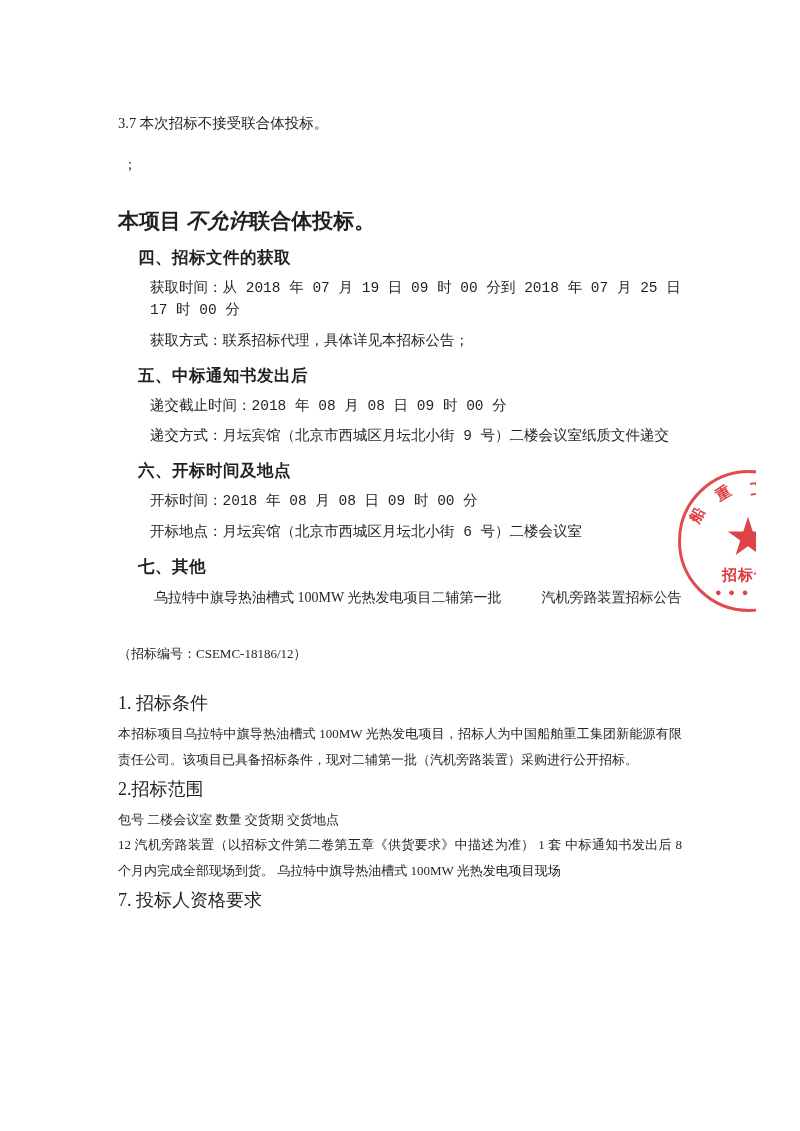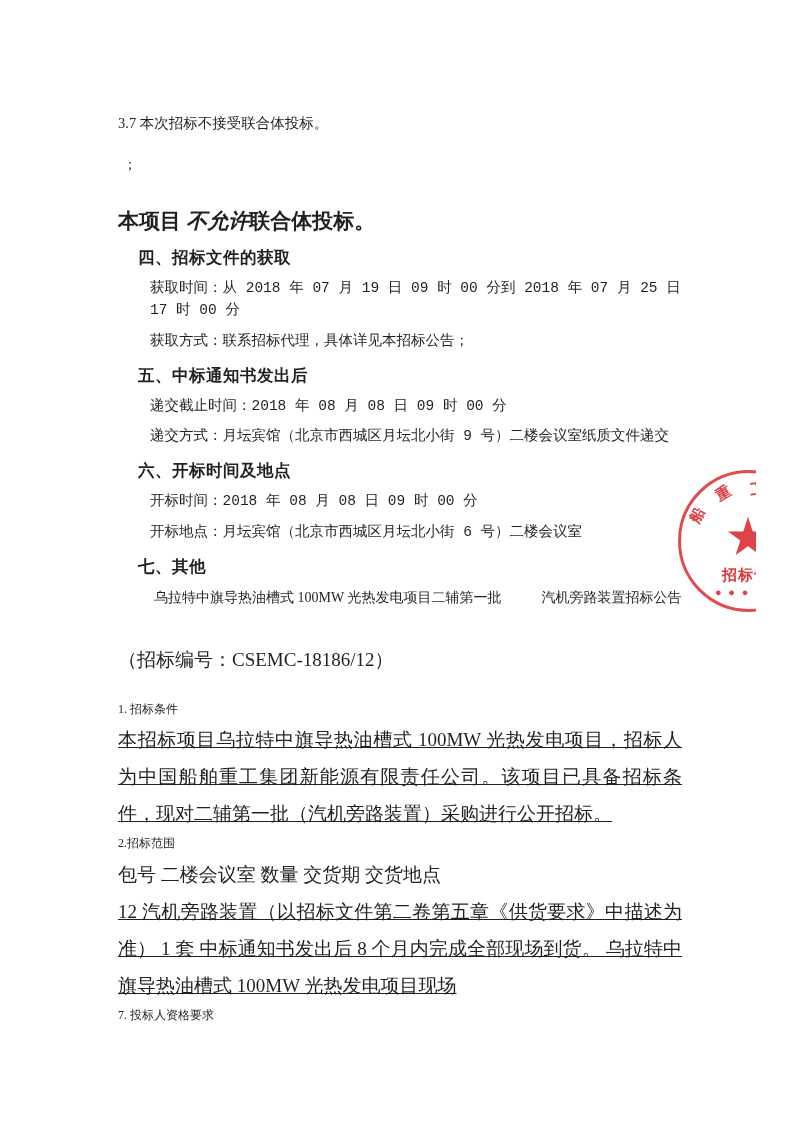--- a/index.html
+++ b/index.html
@@ -78,34 +78,33 @@
     margin-top: 11px;
   }
   .notice-title .gap {
     display: inline-block;
     width: 40px;
   }
   .sec-main {
     padding: 0 118px 0 118px;
   }
   .blk {
-    font-size: 19px;
+    font-size: 13px;
     line-height: 1.95;
     margin-top: 0;
   }
   .space-lg { height: 34px; }
   .space-md { height: 20px; }
   .num-head {
-    font-size: 12px;
+    font-size: 18px;
     line-height: 1.95;
   }
   .justified {
     text-align: justify;
     text-justify: inter-ideograph;
-    text-decoration: underline;
   }
   
   .stamp {
     position: absolute;
     right: -18px;
     top: 470px;
     width: 140px;
     height: 140px;
     pointer-events: none;
   }

